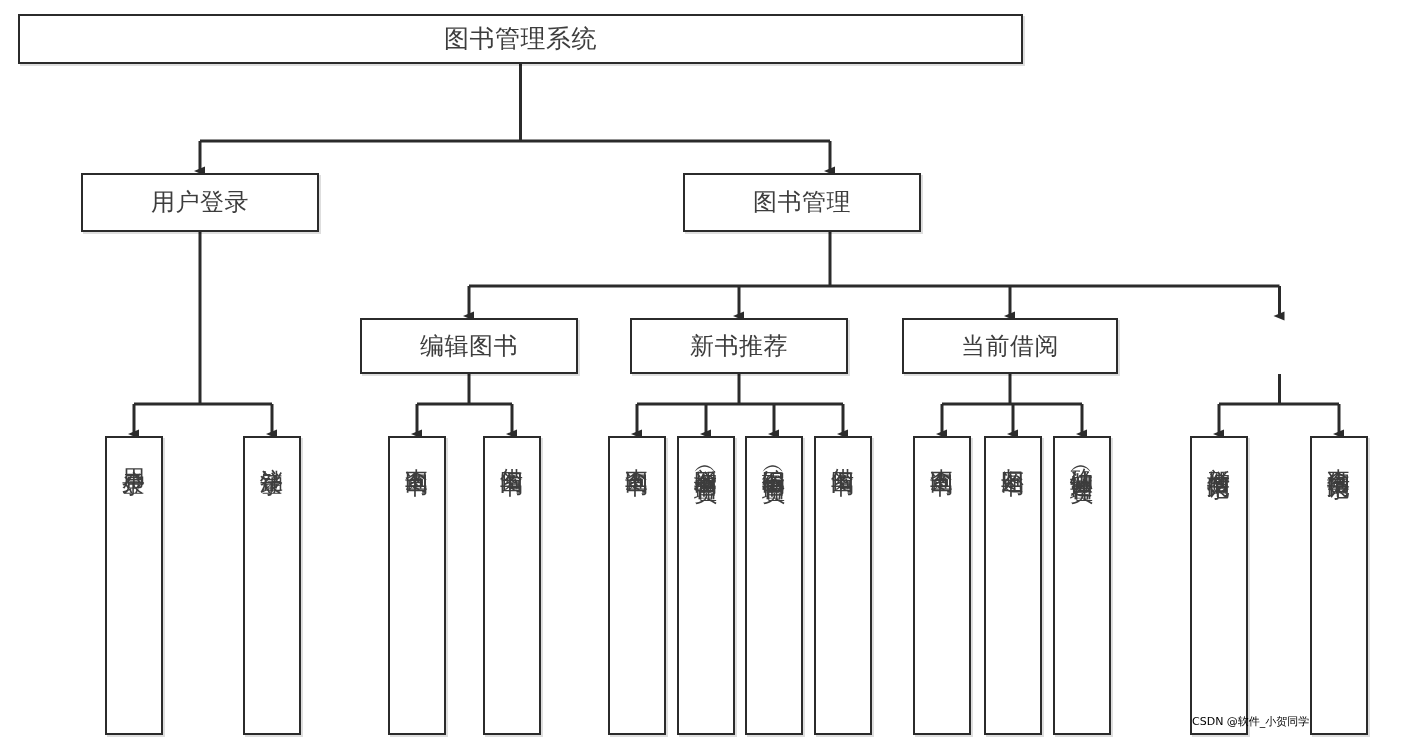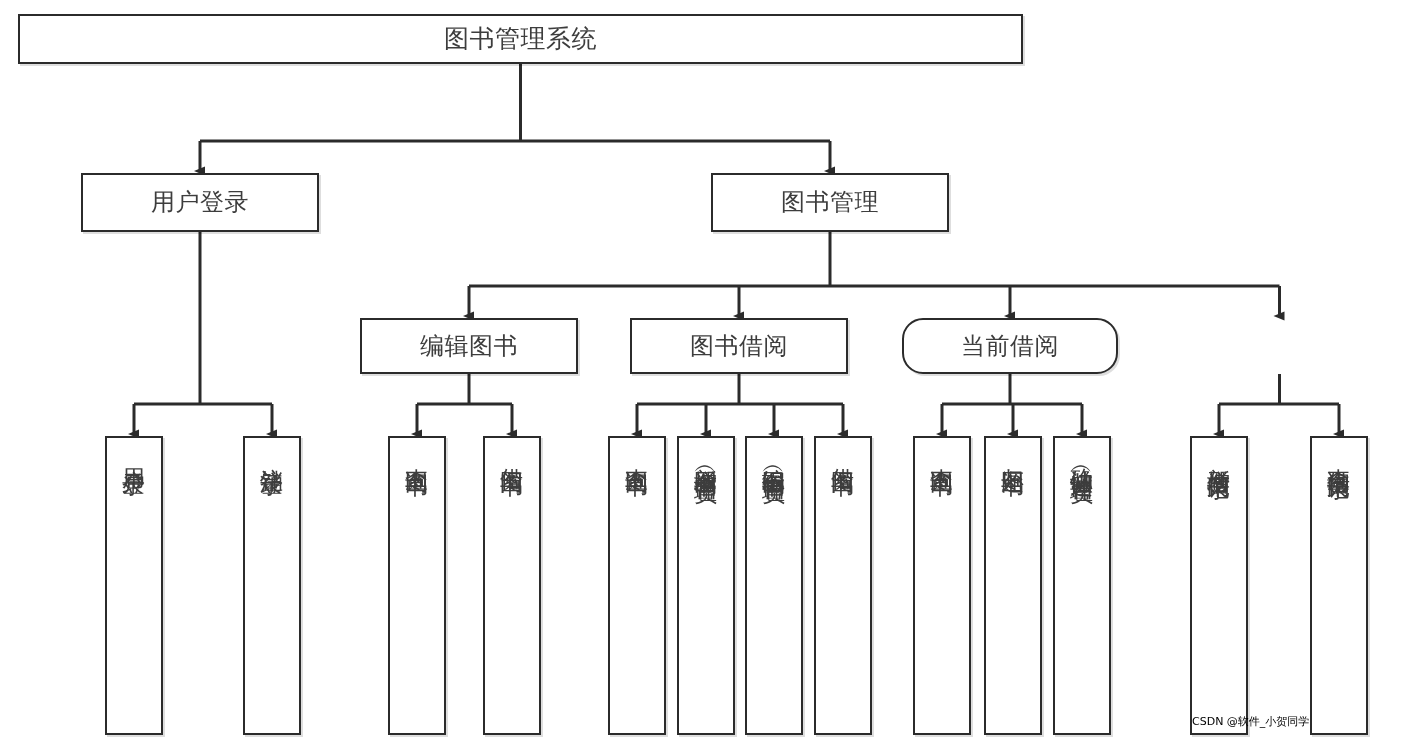--- a/index.html
+++ b/index.html
@@ -124,31 +124,31 @@
       </g>
   </svg>
 
   <div class="node root horiz" style="left: 18px; top: 14px; width: 1005px; height: 50px;">
     <span class="lbl">图书管理系统</span>
   </div>
 
   <div class="node horiz" style="left: 81px; top: 173px; width: 238px; height: 59px;">
     <span class="lbl">用户登录</span>
   </div>
-  <div class="node horiz" style="left: 711px; top: 173px; width: 238px; height: 59px;">
+  <div class="node horiz" style="left: 683px; top: 173px; width: 238px; height: 59px;">
     <span class="lbl">图书管理</span>
   </div>
 
   <div class="node horiz" style="left: 360px; top: 318px; width: 218px; height: 56px;">
     <span class="lbl">编辑图书</span>
   </div>
   <div class="node horiz" style="left: 630px; top: 318px; width: 218px; height: 56px;">
-    <span class="lbl">图书借阅</span>
+    <span class="lbl">新书推荐</span>
   </div>
-  <div class="node horiz" style="left: 902px; top: 318px; width: 216px; height: 56px; border-radius: 21px;">
+  <div class="node horiz" style="left: 902px; top: 318px; width: 216px; height: 56px;">
     <span class="lbl">当前借阅</span>
   </div>
 
   <div class="node leaf" style="left: 105px; top: 436px; width: 58px; height: 299px;">
     <span class="lbl">用户登录</span>
   </div>
   <div class="node leaf" style="left: 243px; top: 436px; width: 58px; height: 299px;">
     <span class="lbl">注销登录</span>
   </div>
   <div class="node leaf" style="left: 388px; top: 436px; width: 58px; height: 299px;">

